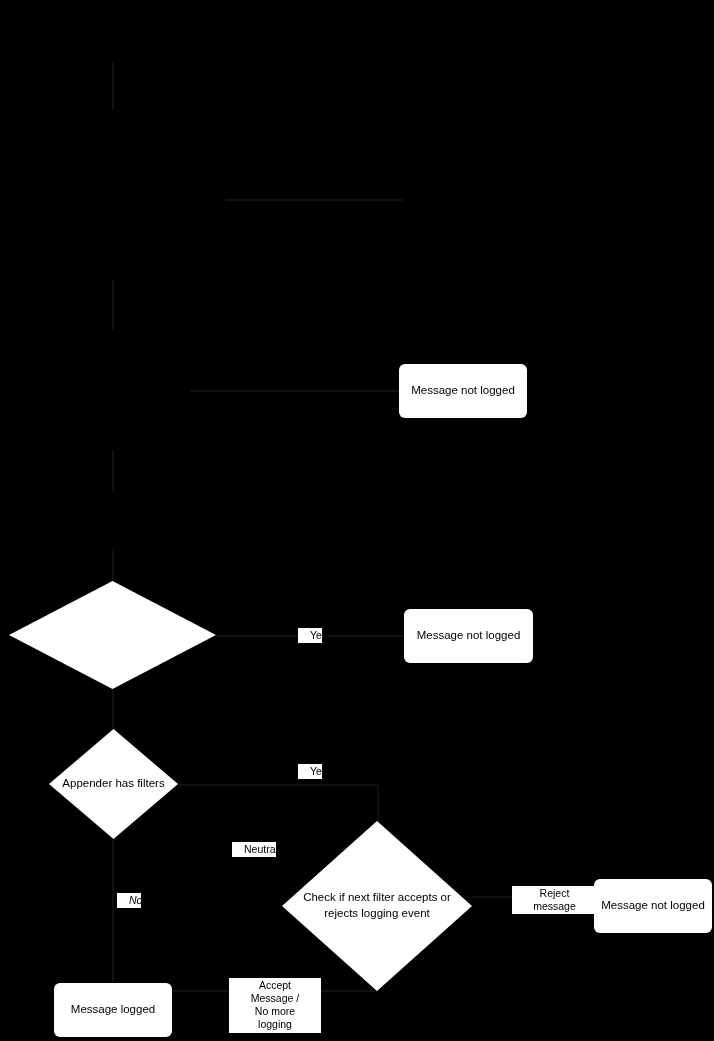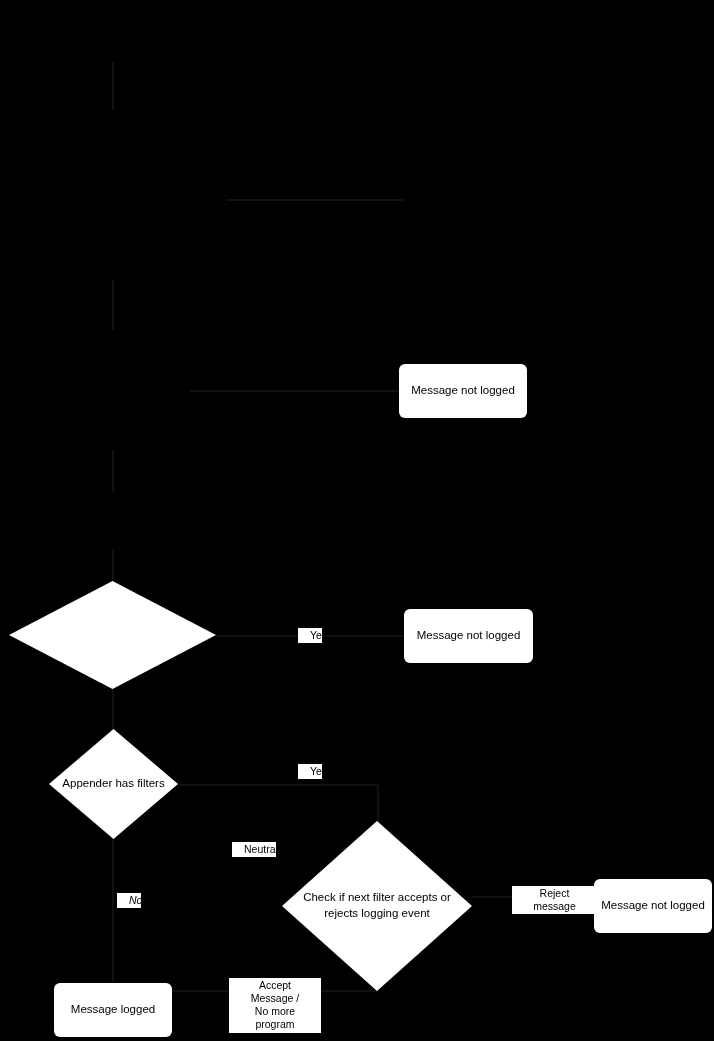--- a/index.html
+++ b/index.html
@@ -134,15 +134,15 @@
 
   <div class="edge-label" style="left:298px; top:764px; width:24px;">Yes</div>
 
   <div class="edge-label" style="left:232px; top:842px; width:44px;text-align:right;">Neutral</div>
 
   <div class="edge-label" style="left:117px; top:893px; width:17px;font-style:italic;">No</div>
 
   <div class="edge-label" style="left:492px; top:886px; width:85px;margin-left:20px;">Reject message</div>
 
   <div class="edge-label" style="left:229px; top:978px; width:92px;">Accept Message /
-No more program</div>
+No more logging</div>
 
 </div>
 
 </body></html>

